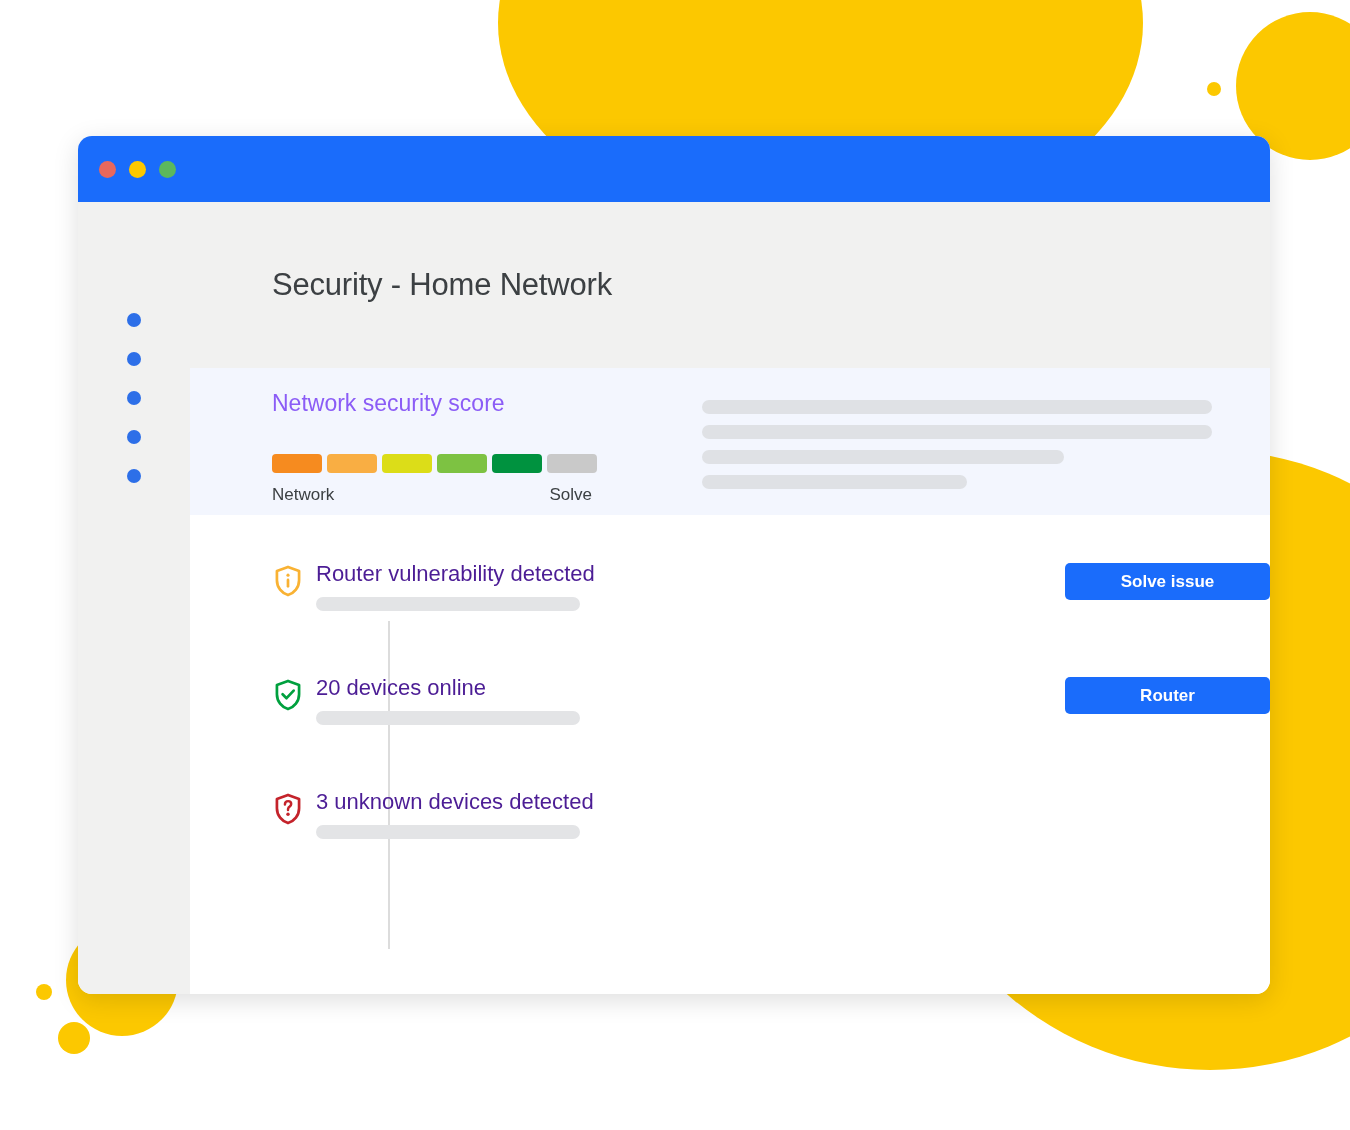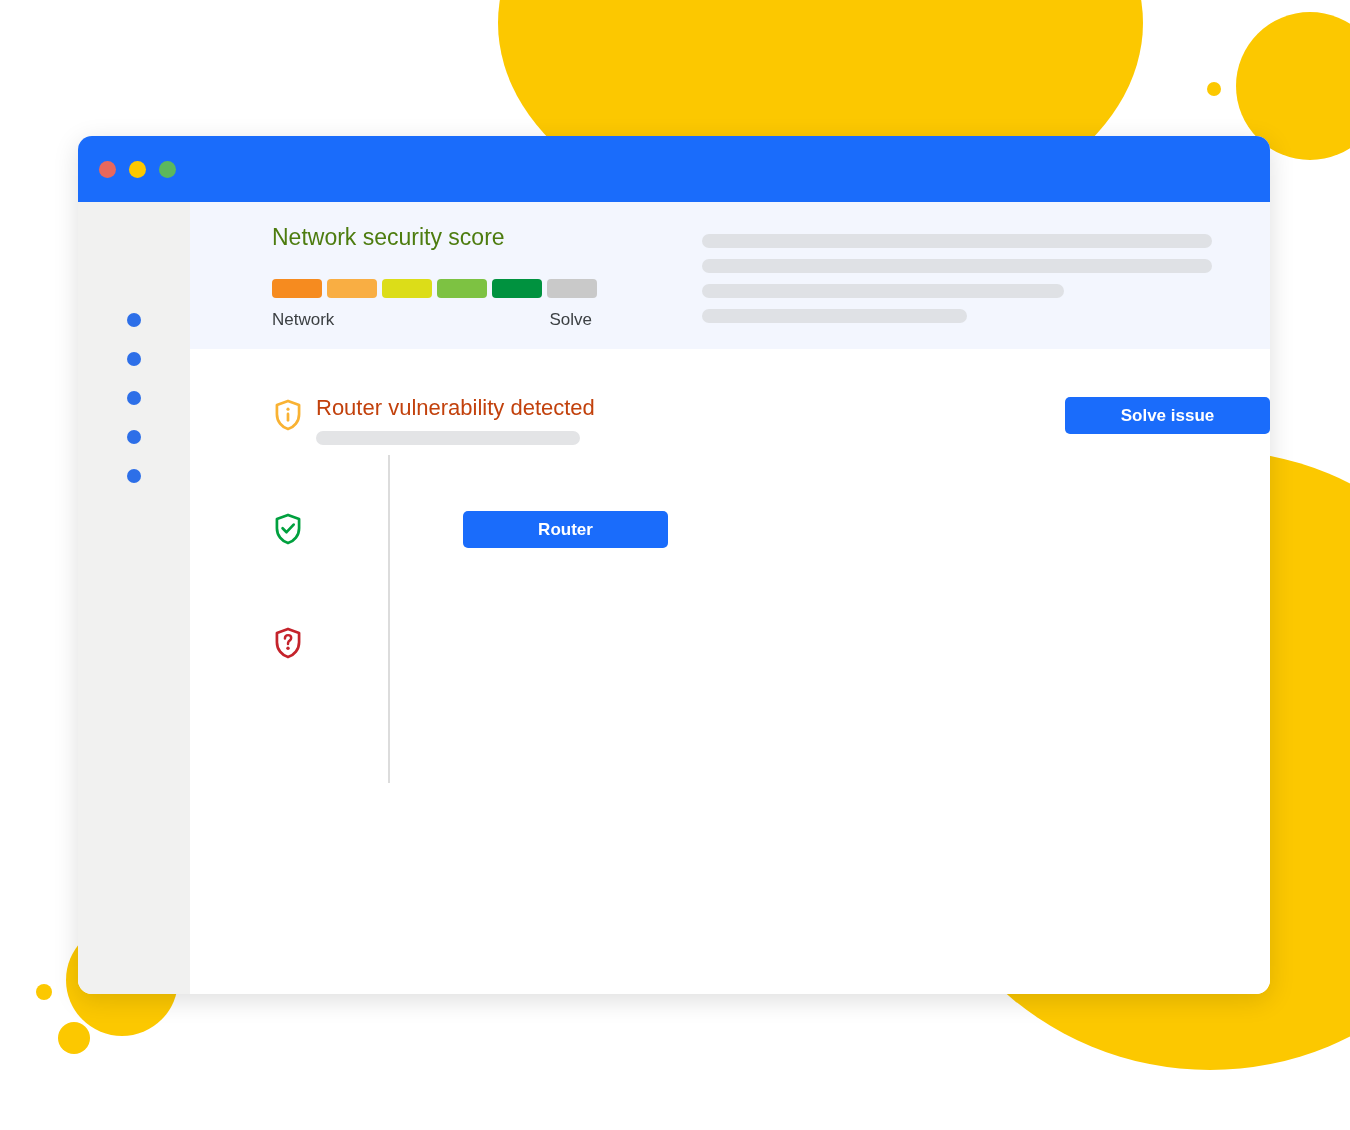--- a/index.html
+++ b/index.html
@@ -130,22 +130,22 @@
     background: #F3F6FE;
     height: 147px;
     flex: 0 0 147px;
     box-sizing: border-box;
     padding: 22px 0 0 82px;
     display: flex;
   }
   #score-left { width: 430px; flex: 0 0 430px; }
   #score-heading {
     font-size: 23px;
-    color: #4d7c0f;
-    margin-bottom: 28px;
+    color: #8b5cf6;
+    margin-bottom: 37px;
   }
   #score-bar {
     display: flex;
     gap: 5px;
     margin-bottom: 12px;
   }
   .score-seg {
     width: 50px;
     height: 19px;
     border-radius: 4px;
@@ -199,21 +199,21 @@
     margin-right: 12px;
     margin-top: 6px;
     background: #ffffff;
     display: flex;
     align-items: center;
     justify-content: center;
   }
   .item-text-col { flex: 1 1 auto; }
   .item-title {
     font-size: 22px;
-    color: #c2410c;
+    color: #4c1d95;
     margin-top: 2px;
     margin-bottom: 10px;
   }
   .item-skel {
     width: 264px;
     height: 14px;
     border-radius: 7px;
     background: #E3E4E6;
   }
   .item-action {
@@ -273,20 +273,23 @@
       <div class="sidebar-item">
         <div class="sidebar-dot"></div>
       </div>
       <div class="sidebar-item">
         <div class="sidebar-dot"></div>
       </div>
     </div>
 
     <div id="main">
 
+      <div id="page-header">
+        <div id="page-title">Security - Home Network</div>
+      </div>
 
       <div id="score-panel">
         <div id="score-left">
           <div id="score-heading">Network security score</div>
           <div id="score-bar">
             <div class="score-seg" style="background:#F68B1F"></div>
             <div class="score-seg" style="background:#F9AE43"></div>
             <div class="score-seg" style="background:#DCDD18"></div>
             <div class="score-seg" style="background:#7DC242"></div>
             <div class="score-seg" style="background:#00923F"></div>
@@ -326,31 +329,39 @@
         </div>
 
 
         <div class="item-row">
           <div class="item-icon">
             <svg width="30" height="32" viewBox="0 0 24 26" aria-hidden="true">
               <path d="M12 1.6 L21 4.8 V12.3 C21 18.3 17.1 22.8 12 24.4 C6.9 22.8 3 18.3 3 12.3 V4.8 Z" fill="none" stroke="#00A03E" stroke-width="2.2" stroke-linejoin="round"></path>
               <path d="M7.6 12.4 L10.8 15.6 L16.6 9.4" fill="none" stroke="#00A03E" stroke-width="2.2" stroke-linecap="round" stroke-linejoin="round"></path>
             </svg>
           </div>
+          <div class="item-text-col">
+            <div class="item-title">20 devices online</div>
+            <div class="item-skel"></div>
+          </div>
           <div class="item-action">
             <button class="action-button">Router</button>
           </div>
         </div>
 
         <div class="item-row">
           <div class="item-icon">
             <svg width="30" height="32" viewBox="0 0 24 26" aria-hidden="true">
               <path d="M12 1.6 L21 4.8 V12.3 C21 18.3 17.1 22.8 12 24.4 C6.9 22.8 3 18.3 3 12.3 V4.8 Z" fill="none" stroke="#C4232B" stroke-width="2.2" stroke-linejoin="round"></path>
               <path d="M9.5 9.3 C9.5 7.6 10.7 6.6 12.1 6.6 C13.6 6.6 14.6 7.7 14.6 9.0 C14.6 10.6 13.2 11.0 12.4 11.9 C12.0 12.4 12.0 13.0 12.0 13.8" fill="none" stroke="#C4232B" stroke-width="2.0" stroke-linecap="round"></path>
               <circle cx="12" cy="17.3" r="1.4" fill="#C4232B"></circle>
             </svg>
           </div>
+          <div class="item-text-col">
+            <div class="item-title">3 unknown devices detected</div>
+            <div class="item-skel"></div>
+          </div>
         </div>
 
       </div>
     </div>
   </div>
 </div>
 
 </body></html>

